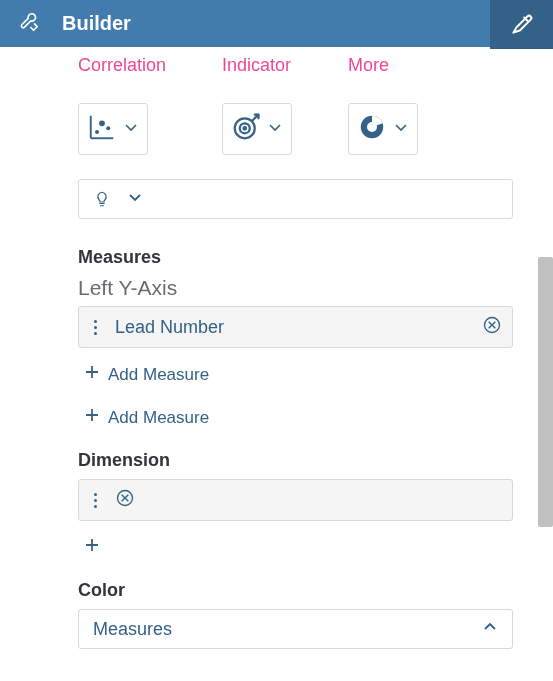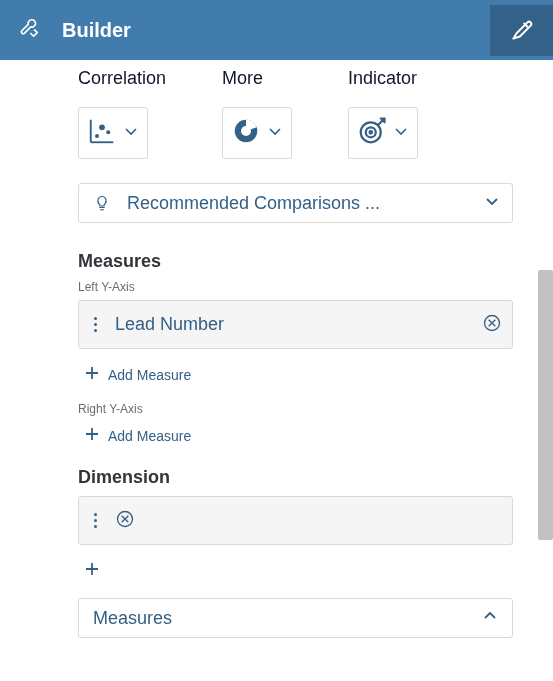--- a/index.html
+++ b/index.html
@@ -1,20 +1,20 @@
 <!DOCTYPE html>
 <html><head>
 <meta charset="utf-8">
 <style>
   * { box-sizing: border-box; margin: 0; padding: 0; }
   html, body { width: 553px; height: 681px; font-family: "Segoe UI", Arial, sans-serif; background: #fff; overflow: hidden; }
   body { display: flex; flex-direction: column; }
 
   .header {
-    height: 60px;
+    height: 47px;
     background: #427cac;
     display: flex;
     align-items: center;
     color: #fff;
   }
   .header-left {
     display: flex;
     align-items: center;
     padding-left: 18px;
     flex: 1;
@@ -46,21 +46,21 @@
     padding: 8px 40px 0 78px;
     overflow: hidden;
   }
 
   .vis-row {
     display: flex;
     gap: 56px;
     margin-bottom: 24px;
   }
   .vis-col { display: flex; flex-direction: column; align-items: flex-start; }
-  .vis-label { font-size: 18px; color: #0f172a; margin-bottom: 18px; }
+  .vis-label { font-size: 18px; color: #ec4899; margin-bottom: 27px; }
   .vis-btn {
     width: 70px; height: 52px;
     border: 1px solid #d9d9d9;
     border-radius: 3px;
     display: flex; align-items: center; justify-content: center;
     gap: 6px;
     cursor: pointer;
     background: #fff;
   }
   .vis-btn .chev { color: #346187; }
@@ -75,41 +75,41 @@
     padding: 0 12px;
     margin-bottom: 28px;
     cursor: pointer;
   }
   .reco-bulb { width: 22px; display:flex; justify-content:center; margin-right: 14px; }
   .reco-bulb svg { width: 18px; height: 18px; }
   .reco-text { flex: 1; color: #346187; font-size: 18px; overflow: hidden; white-space: nowrap; text-overflow: ellipsis;}
   .reco .chev { color: #346187; }
 
   .section-title { font-size: 18px; font-weight: 700; color: #32363a; margin-bottom: 8px; margin-top: 4px;}
-  .sub-label { font-size: 12px; color: #6a6d70; margin-bottom: 6px; }
+  .sub-label { font-size: 21px; color: #6a6d70; margin-bottom: 6px; }
 
   .token {
-    height: 49px;
+    height: 42px;
     background: #f5f5f5;
     border: 1px solid #d9d9d9;
     border-radius: 3px;
     display: flex;
     align-items: center;
     padding: 0 10px;
     margin-bottom: 12px;
   }
   .grip { width: 12px; display:flex; flex-direction:column; align-items:center; gap:3px; margin-right: 14px; cursor:grab;}
   .grip span { width:3px; height:3px; background:#346187; border-radius:50%; }
   .token-text { flex:1; color:#346187; font-size:18px; }
   .token-remove { cursor:pointer; }
   .token-remove svg { width:20px; height:20px; }
 
   .add-btn {
     display:flex; align-items:center; gap:8px;
-    color:#346187; font-size:14px;
+    color:#346187; font-size:17px;
     padding: 4px 2px 18px 6px;
     cursor:pointer;
   }
   .add-btn svg { width:16px; height:16px; }
 
   .color-box {
     height: 40px;
     border: 1px solid #d9d9d9;
     border-radius: 3px;
     display:flex; align-items:center;
@@ -169,65 +169,64 @@
           </span>
           <span class="chev">
             <svg viewBox="0 0 16 16" fill="none" stroke="#346187" stroke-width="1.6">
                 <path d="M3 6l5 5 5-5"></path>
               </svg>
           </span>
         </div>
       </div>
 
       <div class="vis-col">
-        <span class="vis-label">More</span>
-        <div class="vis-btn">
-          <span>
-            <svg viewBox="0 0 24 24">
-              <circle cx="12" cy="12" r="9" fill="#346187"></circle>
-              <path d="M12 3 A9 9 0 0 1 20.5 9 L12 12 Z" fill="#ffffff"></path>
-              <circle cx="12" cy="12" r="4" fill="#fff"></circle>
-            </svg>
-          </span>
-          <span class="chev">
-            <svg viewBox="0 0 16 16" fill="none" stroke="#346187" stroke-width="1.6">
-                <path d="M3 6l5 5 5-5"></path>
-              </svg>
-          </span>
-        </div>
-      </div>
-
-      <div class="vis-col">
         <span class="vis-label">Indicator</span>
         <div class="vis-btn">
           <span>
             <svg viewBox="0 0 24 24" fill="none" stroke="#346187" stroke-width="1.8">
               <circle cx="11" cy="13" r="8"></circle>
               <circle cx="11" cy="13" r="4"></circle>
               <circle cx="11" cy="13" r="1" fill="#346187"></circle>
               <path d="M17 7l5-5M19 2h3v3" stroke-linecap="round" stroke-linejoin="round"></path>
             </svg>
           </span>
           <span class="chev">
             <svg viewBox="0 0 16 16" fill="none" stroke="#346187" stroke-width="1.6">
                 <path d="M3 6l5 5 5-5"></path>
               </svg>
           </span>
         </div>
       </div>
+
+      <div class="vis-col">
+        <span class="vis-label">More</span>
+        <div class="vis-btn">
+          <span>
+            <svg viewBox="0 0 24 24">
+              <circle cx="12" cy="12" r="9" fill="#346187"></circle>
+              <path d="M12 3 A9 9 0 0 1 20.5 9 L12 12 Z" fill="#ffffff"></path>
+              <circle cx="12" cy="12" r="4" fill="#fff"></circle>
+            </svg>
+          </span>
+          <span class="chev">
+            <svg viewBox="0 0 16 16" fill="none" stroke="#346187" stroke-width="1.6">
+                <path d="M3 6l5 5 5-5"></path>
+              </svg>
+          </span>
+        </div>
+      </div>
     </div>
 
     <div class="reco">
       <span class="reco-bulb">
         <svg viewBox="0 0 24 24" fill="none" stroke="#346187" stroke-width="1.6">
           <path d="M9 18h6M10 21h4" stroke-linecap="round"></path>
           <path d="M12 3a6 6 0 0 0-4 10c1 1 1.5 2 1.5 3h5c0-1 .5-2 1.5-3a6 6 0 0 0-4-10z"></path>
         </svg>
       </span>
-      <span class="reco-text">Recommended Comparisons ...</span>
       <span class="chev">
         <svg viewBox="0 0 16 16" fill="none" stroke="#346187" stroke-width="1.8">
             <path d="M3 6l5 5 5-5"></path>
           </svg>
       </span>
     </div>
 
     <div class="section-title">Measures</div>
     <div class="sub-label">Left Y-Axis</div>
 
@@ -248,21 +247,20 @@
 
     <div class="add-btn">
       <span>
         <svg viewBox="0 0 16 16" stroke="#346187" stroke-width="1.8">
             <path d="M8 2v12M2 8h12"></path>
           </svg>
       </span>
       <span>Add Measure</span>
     </div>
 
-    <div class="sub-label">Right Y-Axis</div>
     <div class="add-btn">
       <span>
         <svg viewBox="0 0 16 16" stroke="#346187" stroke-width="1.8">
             <path d="M8 2v12M2 8h12"></path>
           </svg>
       </span>
       <span>Add Measure</span>
     </div>
 
     <div class="section-title">Dimension</div>
@@ -282,20 +280,21 @@
     </div>
 
     <div class="add-btn">
       <span>
         <svg viewBox="0 0 16 16" stroke="#346187" stroke-width="1.8">
             <path d="M8 2v12M2 8h12"></path>
           </svg>
       </span>
     </div>
 
+    <div class="section-title">Color</div>
 
     <div class="color-box">
       <span class="label">Measures</span>
       <span class="chev">
         <svg viewBox="0 0 16 16" fill="none" stroke="#346187" stroke-width="1.8">
             <path d="M3 10l5-5 5 5"></path>
           </svg>
       </span>
     </div>
 

